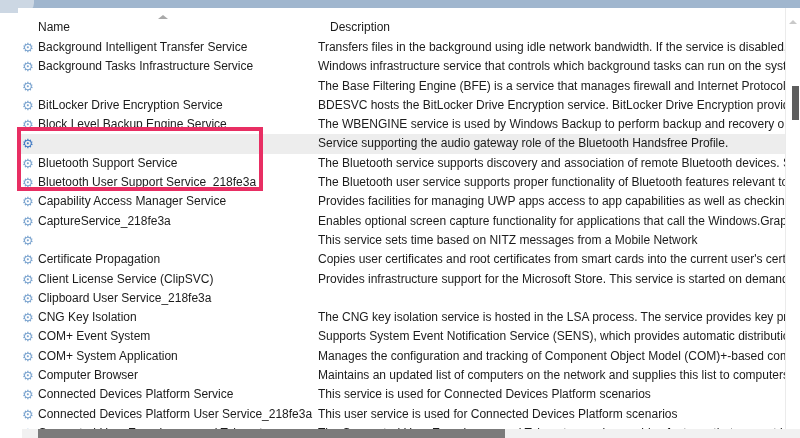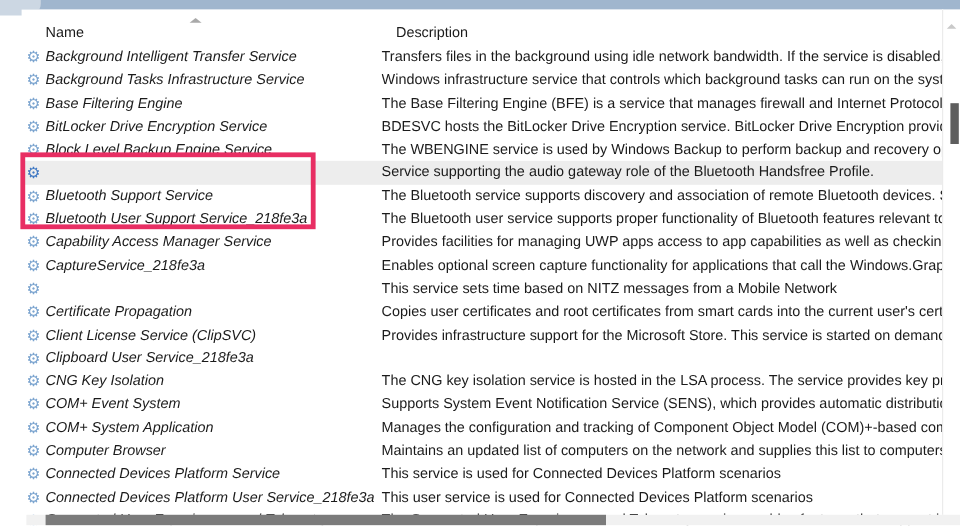--- a/index.html
+++ b/index.html
@@ -21,21 +21,21 @@
   .hdr .h-name{position:absolute;left:20px;top:12px;color:#1b1b1b;text-align:center;}
   .hdr .h-desc{position:absolute;left:312px;top:12px;color:#1b1b1b;}
   .sort-caret{position:absolute;left:140px;top:7px;width:0;height:0;
     border-left:5px solid transparent;border-right:5px solid transparent;
     border-bottom:4px solid #a9a9a9;}
   .rows{position:absolute;left:0;top:30px;width:768px;}
   .row{position:relative;height:19.3px;line-height:19.3px;white-space:nowrap;width:768px;}
   .row.selected{background:#ededed;}
   .gear{position:absolute;left:4px;top:0;width:16px;color:#7ba4cf;font-size:13px;line-height:19.3px;}
   .row.selected .gear{color:#3f78c3;}
-  .svc-name{position:absolute;left:20px;top:0;width:278px;overflow:hidden;font-style:italic;}
+  .svc-name{position:absolute;left:20px;top:0;width:278px;overflow:hidden;}
   .svc-desc{position:absolute;left:300px;top:0;right:0;overflow:hidden;}
   
   .hl-box{position:absolute;left:17px;top:127px;width:246px;height:64px;
     border:4px solid #e82e63;box-sizing:border-box;z-index:30;background:transparent;}
   
   .vscroll{position:absolute;right:0;top:8px;width:14px;height:421px;background:#ffffff;
     border-left:1px solid #ebebeb;z-index:20;}
   .vscroll .up-caret{position:absolute;left:3px;top:12px;width:0;height:0;
     border-left:4px solid transparent;border-right:4px solid transparent;
     border-bottom:4px solid #c9c9c9;}
@@ -66,21 +66,20 @@
           <span class="svc-name">Background Intelligent Transfer Service</span>
           <span class="svc-desc">Transfers files in the background using idle network bandwidth. If the service is disabled, then</span>
         </div>
         <div class="row">
           <span class="gear">⚙</span>
           <span class="svc-name">Background Tasks Infrastructure Service</span>
           <span class="svc-desc">Windows infrastructure service that controls which background tasks can run on the system.</span>
         </div>
         <div class="row">
           <span class="gear">⚙</span>
-          <span class="svc-name">Base Filtering Engine</span>
           <span class="svc-desc">The Base Filtering Engine (BFE) is a service that manages firewall and Internet Protocol security</span>
         </div>
         <div class="row">
           <span class="gear">⚙</span>
           <span class="svc-name">BitLocker Drive Encryption Service</span>
           <span class="svc-desc">BDESVC hosts the BitLocker Drive Encryption service. BitLocker Drive Encryption provides secur</span>
         </div>
         <div class="row">
           <span class="gear">⚙</span>
           <span class="svc-name">Block Level Backup Engine Service</span>

